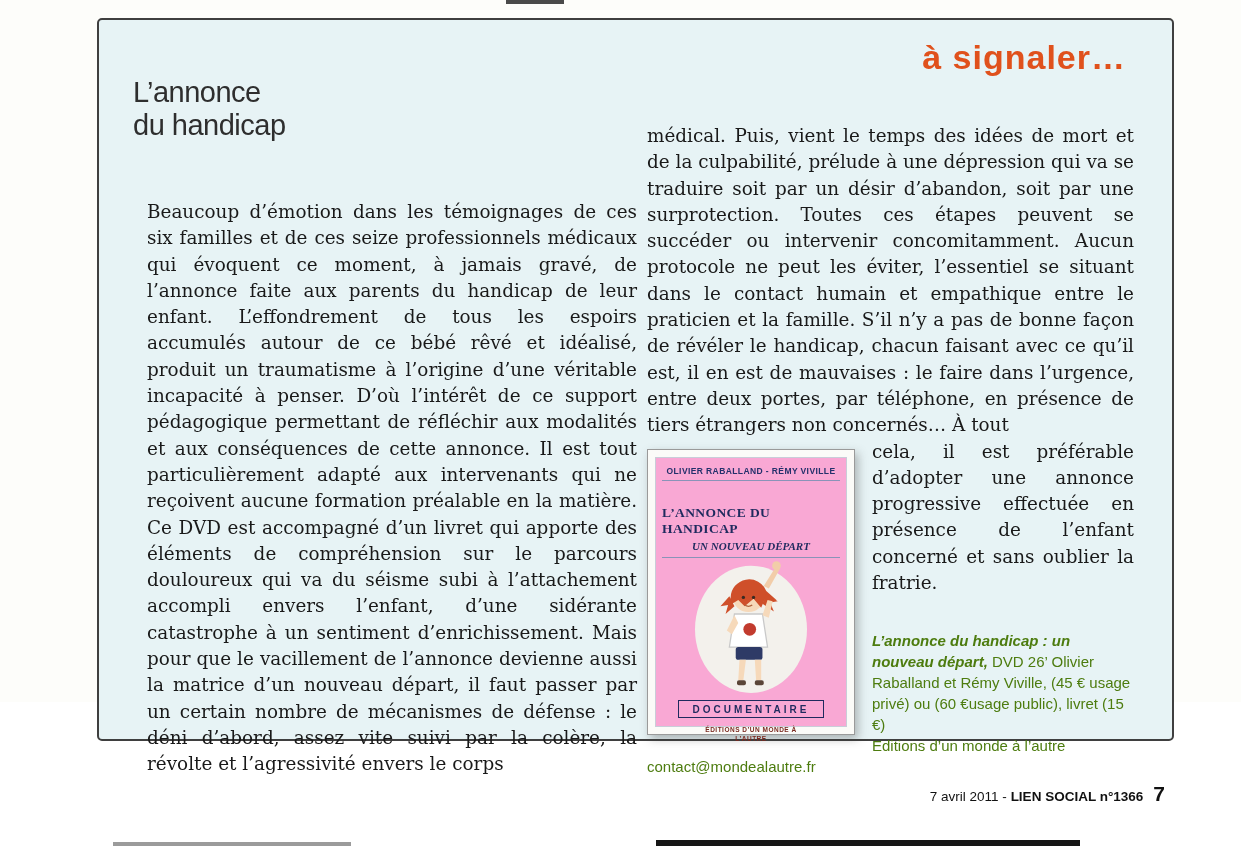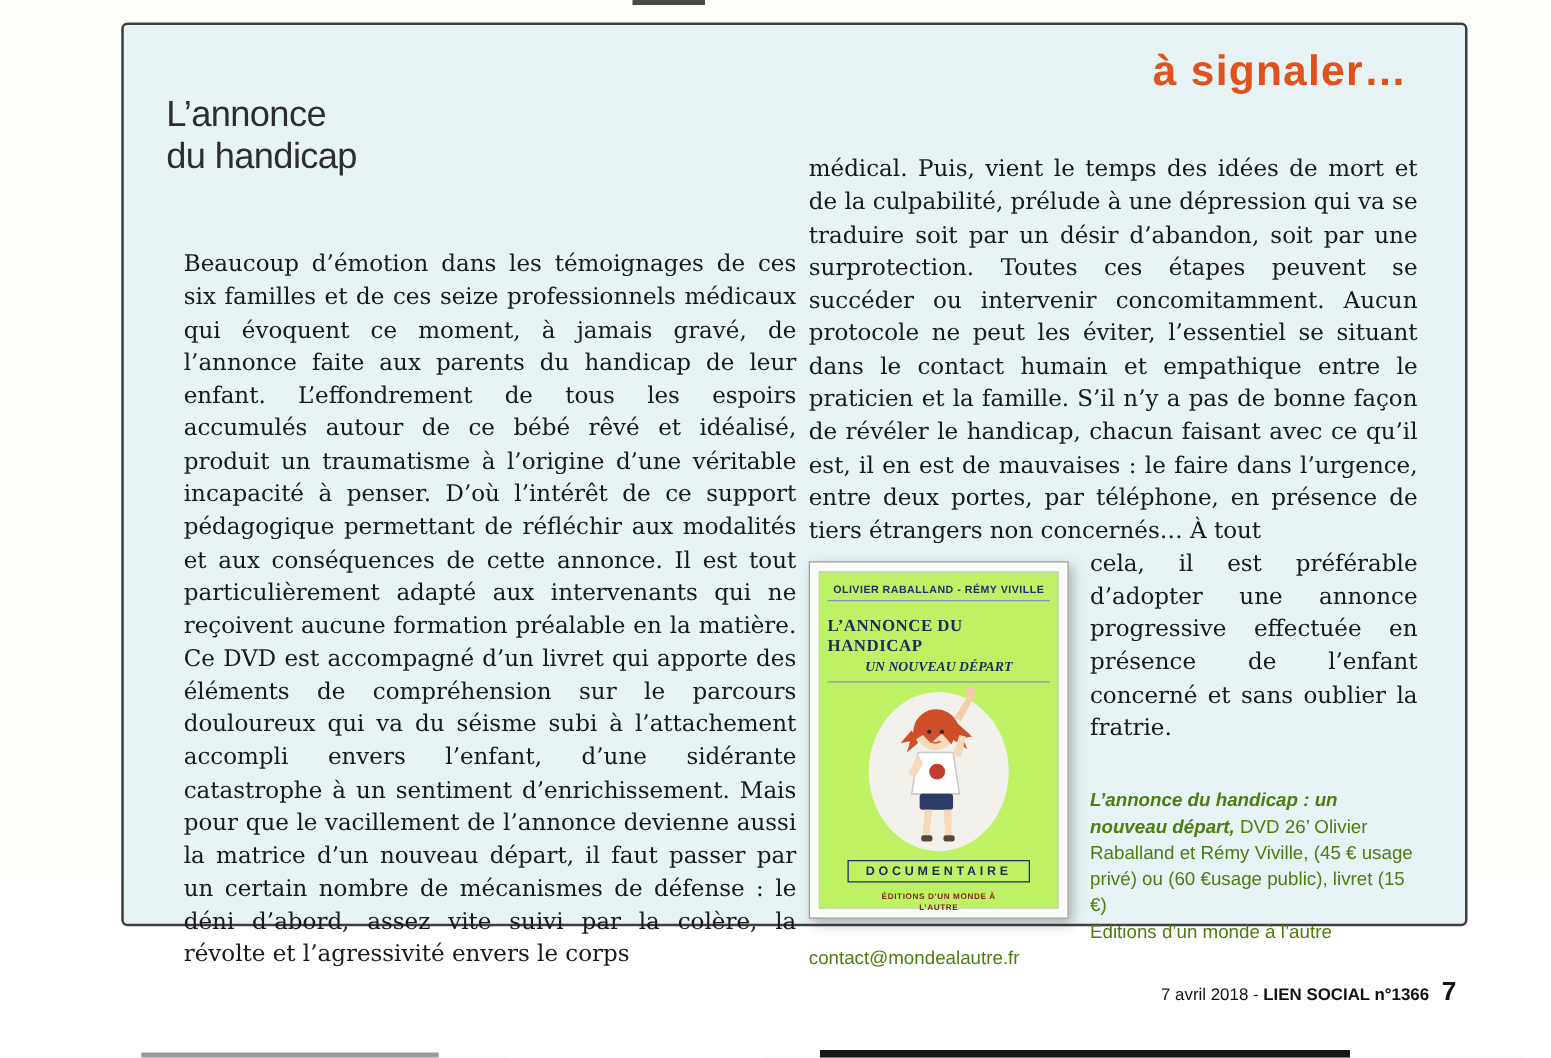--- a/index.html
+++ b/index.html
@@ -23,27 +23,27 @@
   .body-text { font-family:"DejaVu Serif", serif; font-size:18.4px;
                line-height:26.3px; color:#191919; text-align:justify; }
 
   .col-left  { position:absolute; left:48px;  top:179px; width:490px; }
   .col-right { position:absolute; left:548px; top:103px; width:487px; }
   .col-right p { margin:0; }
 
   .dvd-cover { float:left; width:208px; height:286px; margin:10px 17px 6px 0;
                background:#fbfbf8; border:1px solid #9a9a9a;
                box-shadow:3px 4px 9px rgba(60,60,60,.35); display:flex; }
-  .cover-inner { flex:1; margin:7px; border:1px solid #c9cdd8; background:#bef264;
+  .cover-inner { flex:1; margin:7px; border:1px solid #c9cdd8; background:#f9a8d4;
                  display:flex; flex-direction:column; align-items:center;
                  padding:8px 6px 6px; }
   .cover-authors { font-size:8.5px; font-weight:700; color:#23306b;
                    letter-spacing:.4px; padding-bottom:4px; width:100%;
                    text-align:center; border-bottom:1px solid #8a93b8; }
-  .cover-title { margin-top:12px; font-family:"Liberation Serif", serif;
+  .cover-title { margin-top:24px; font-family:"Liberation Serif", serif;
                  font-weight:700; font-size:13.5px; color:#1f2a5e; letter-spacing:.4px; }
   .cover-subtitle { font-family:"Liberation Serif", serif; font-style:italic;
                     font-weight:700; font-size:11px; color:#1f2a5e;
                     margin:3px 0 0; padding-bottom:5px; width:100%;
                     text-align:center; border-bottom:1px solid #8a93b8; }
   .cover-art { flex:1; display:flex; align-items:center; justify-content:center; }
   .cover-category { border:1.5px solid #1f2a5e; color:#1f2a5e; font-weight:700;
                     font-size:10px; letter-spacing:3px; padding:3px 14px 2px;
                     margin:2px 0 7px; }
   .cover-publisher { font-size:6.5px; font-weight:700; color:#7a2a20;
@@ -124,21 +124,21 @@
           <span class="cap-lead">L’annonce du handicap : un nouveau départ,</span><span class="cap-credits"> DVD 26’ Olivier Raballand et Rémy Viville, (45 € usage privé) ou (60 €usage public), livret (15 €)</span>
           <div class="cap-line">Editions d’un monde à l’autre</div>
           <div class="cap-line">contact@mondealautre.fr</div>
         </div>
 
       </div>
     </div>
   </div>
 
   <div class="footer">
-    <span class="date">7 avril 2018 - </span>
+    <span class="date">7 avril 2011 - </span>
     <span class="journal">LIEN SOCIAL n°1366</span>
     <span class="pagenum">7</span>
   </div>
 
   <div class="artifact top-mark"></div>
   <div class="artifact bar-gray"></div>
   <div class="artifact bar-dark"></div>
 
 </div>
 

